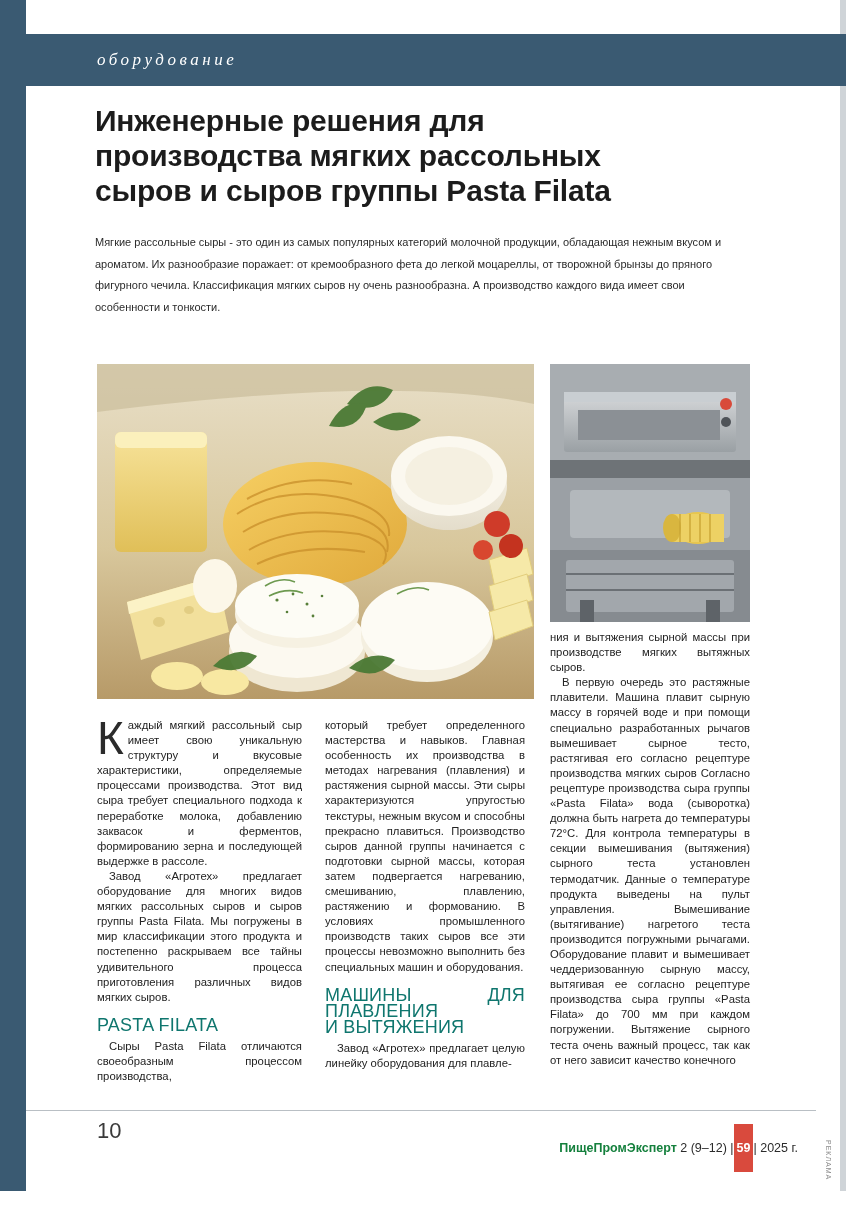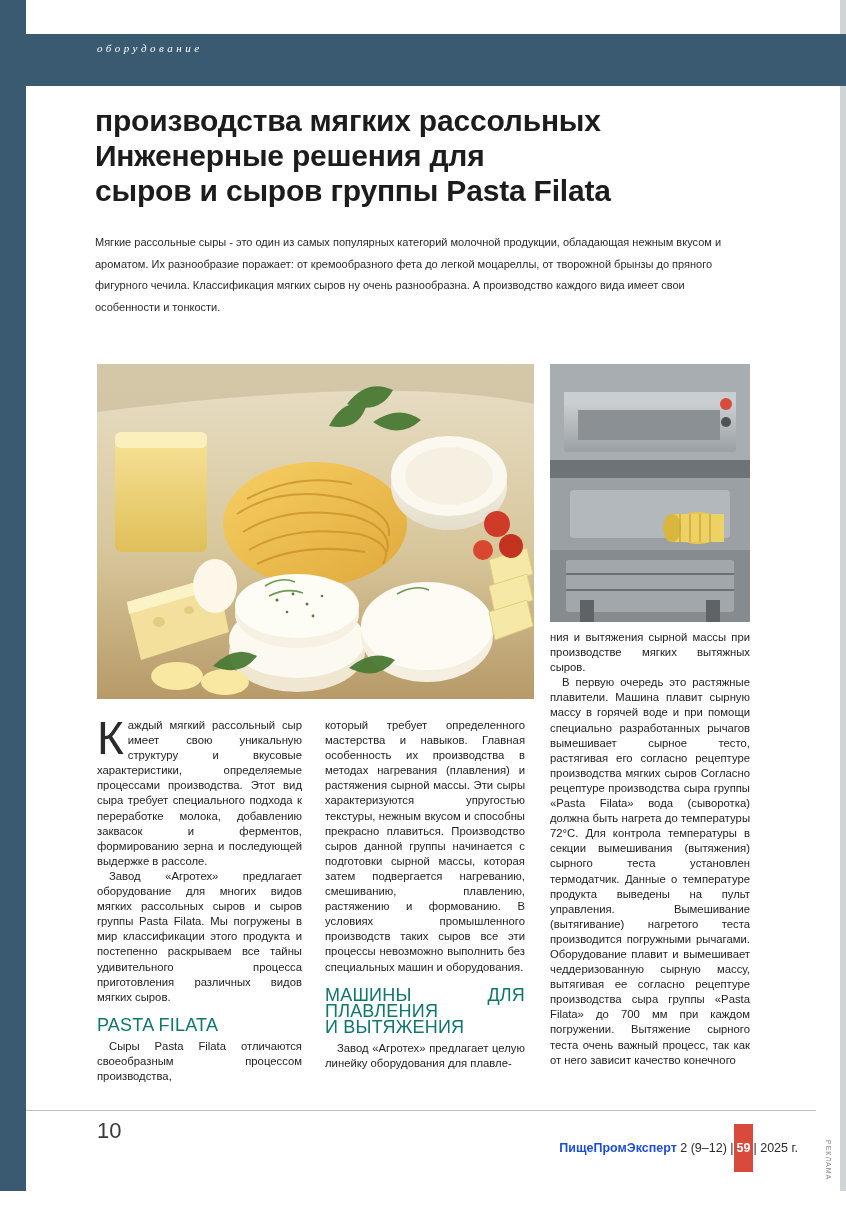--- a/index.html
+++ b/index.html
@@ -32,22 +32,22 @@
   }
   
   .header-bar {
     position: absolute;
     left: 26px; top: 34px;
     width: 820px; height: 52px;
     background: #3a5a72;
   }
   .header-kicker {
     position: absolute;
-    left: 97px; top: 42px;
-    font-size: 11px;
+    left: 97px; top: 50px;
+    font-size: 17px;
     letter-spacing: 3.5px;
     color: #ffffff;
     font-style: italic;
     font-family: "Liberation Serif", serif;
   }
   
   .title {
     position: absolute;
     left: 95px; top: 103px;
     width: 660px;
@@ -125,21 +125,21 @@
     font-size: 22px;
     color: #3a3a3a;
   }
   .footer-right {
     position: absolute;
     right: 48px; top: 1124px;
     font-size: 12.5px;
     color: #2b2b2b;
     text-align: right;
   }
-  .footer-right .brand { font-weight: bold; color: #1d4ed8; }
+  .footer-right .brand { font-weight: bold; color: #15803d; }
   .footer-right .issue-box {
     display: inline-block;
     background: #d94a3d;
     color: #ffffff;
     padding: 17px 3px;
     font-weight: bold;
   }
   .reklama {
     position: absolute;
     right: 14px; top: 1140px;
@@ -160,22 +160,22 @@
 
 <div class="page">
 
   <div class="left-band"></div>
   <div class="right-edge"></div>
 
   <div class="header-bar"></div>
   <div class="header-kicker">оборудование</div>
 
   <div class="title">
+    <span class="ln">Инженерные решения для</span>
     <span class="ln">производства мягких рассольных</span>
-    <span class="ln">Инженерные решения для</span>
     <span class="ln">сыров и сыров группы Pasta Filata</span>
   </div>
 
   <div class="lead">Мягкие рассольные сыры - это один из самых популярных категорий молочной продукции, обладающая нежным вкусом и ароматом. Их разнообразие поражает: от кремообразного фета до легкой моцареллы, от творожной брынзы до пряного фигурного чечила. Классификация мягких сыров ну очень разнообразна. А производство каждого вида имеет свои особенности и тонкости.</div>
 
   <div class="photo-main">
     <svg width="437" height="335" viewBox="0 0 437 335" preserveAspectRatio="none">
       <defs>
         <linearGradient id="bg" x1="0" y1="0" x2="0" y2="1">
           <stop offset="0%" stop-color="#e8dfc8"></stop>

